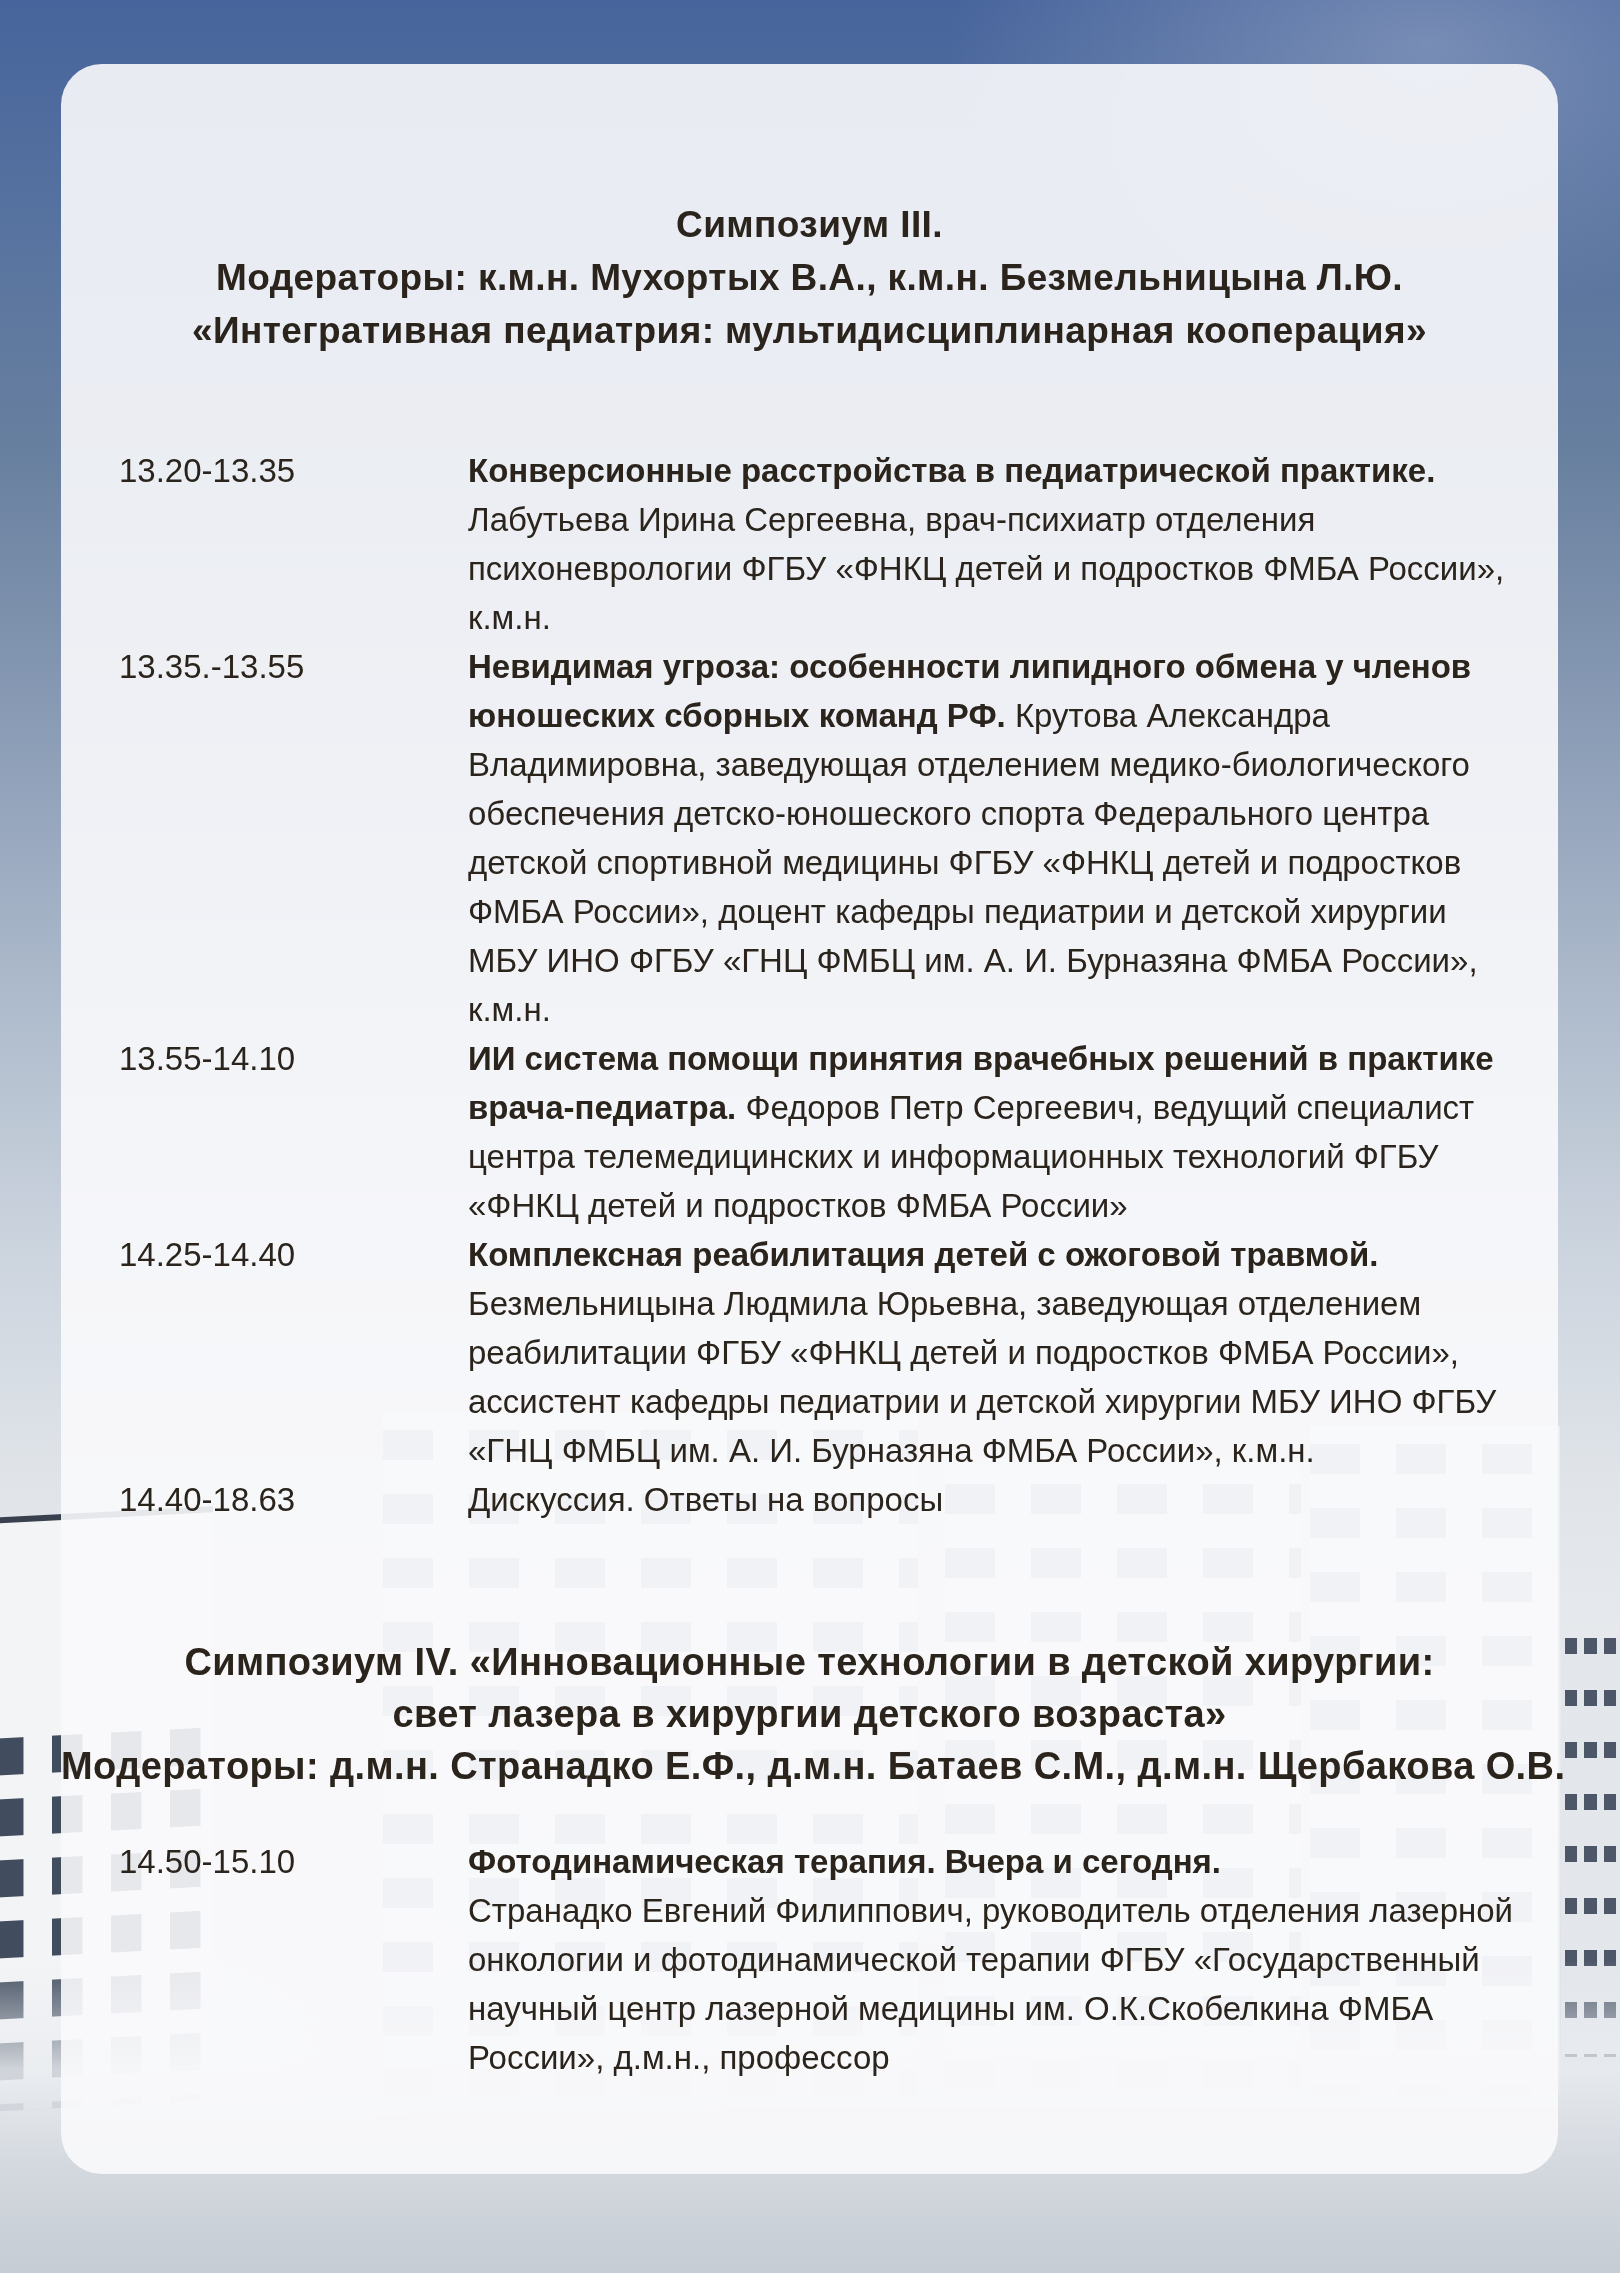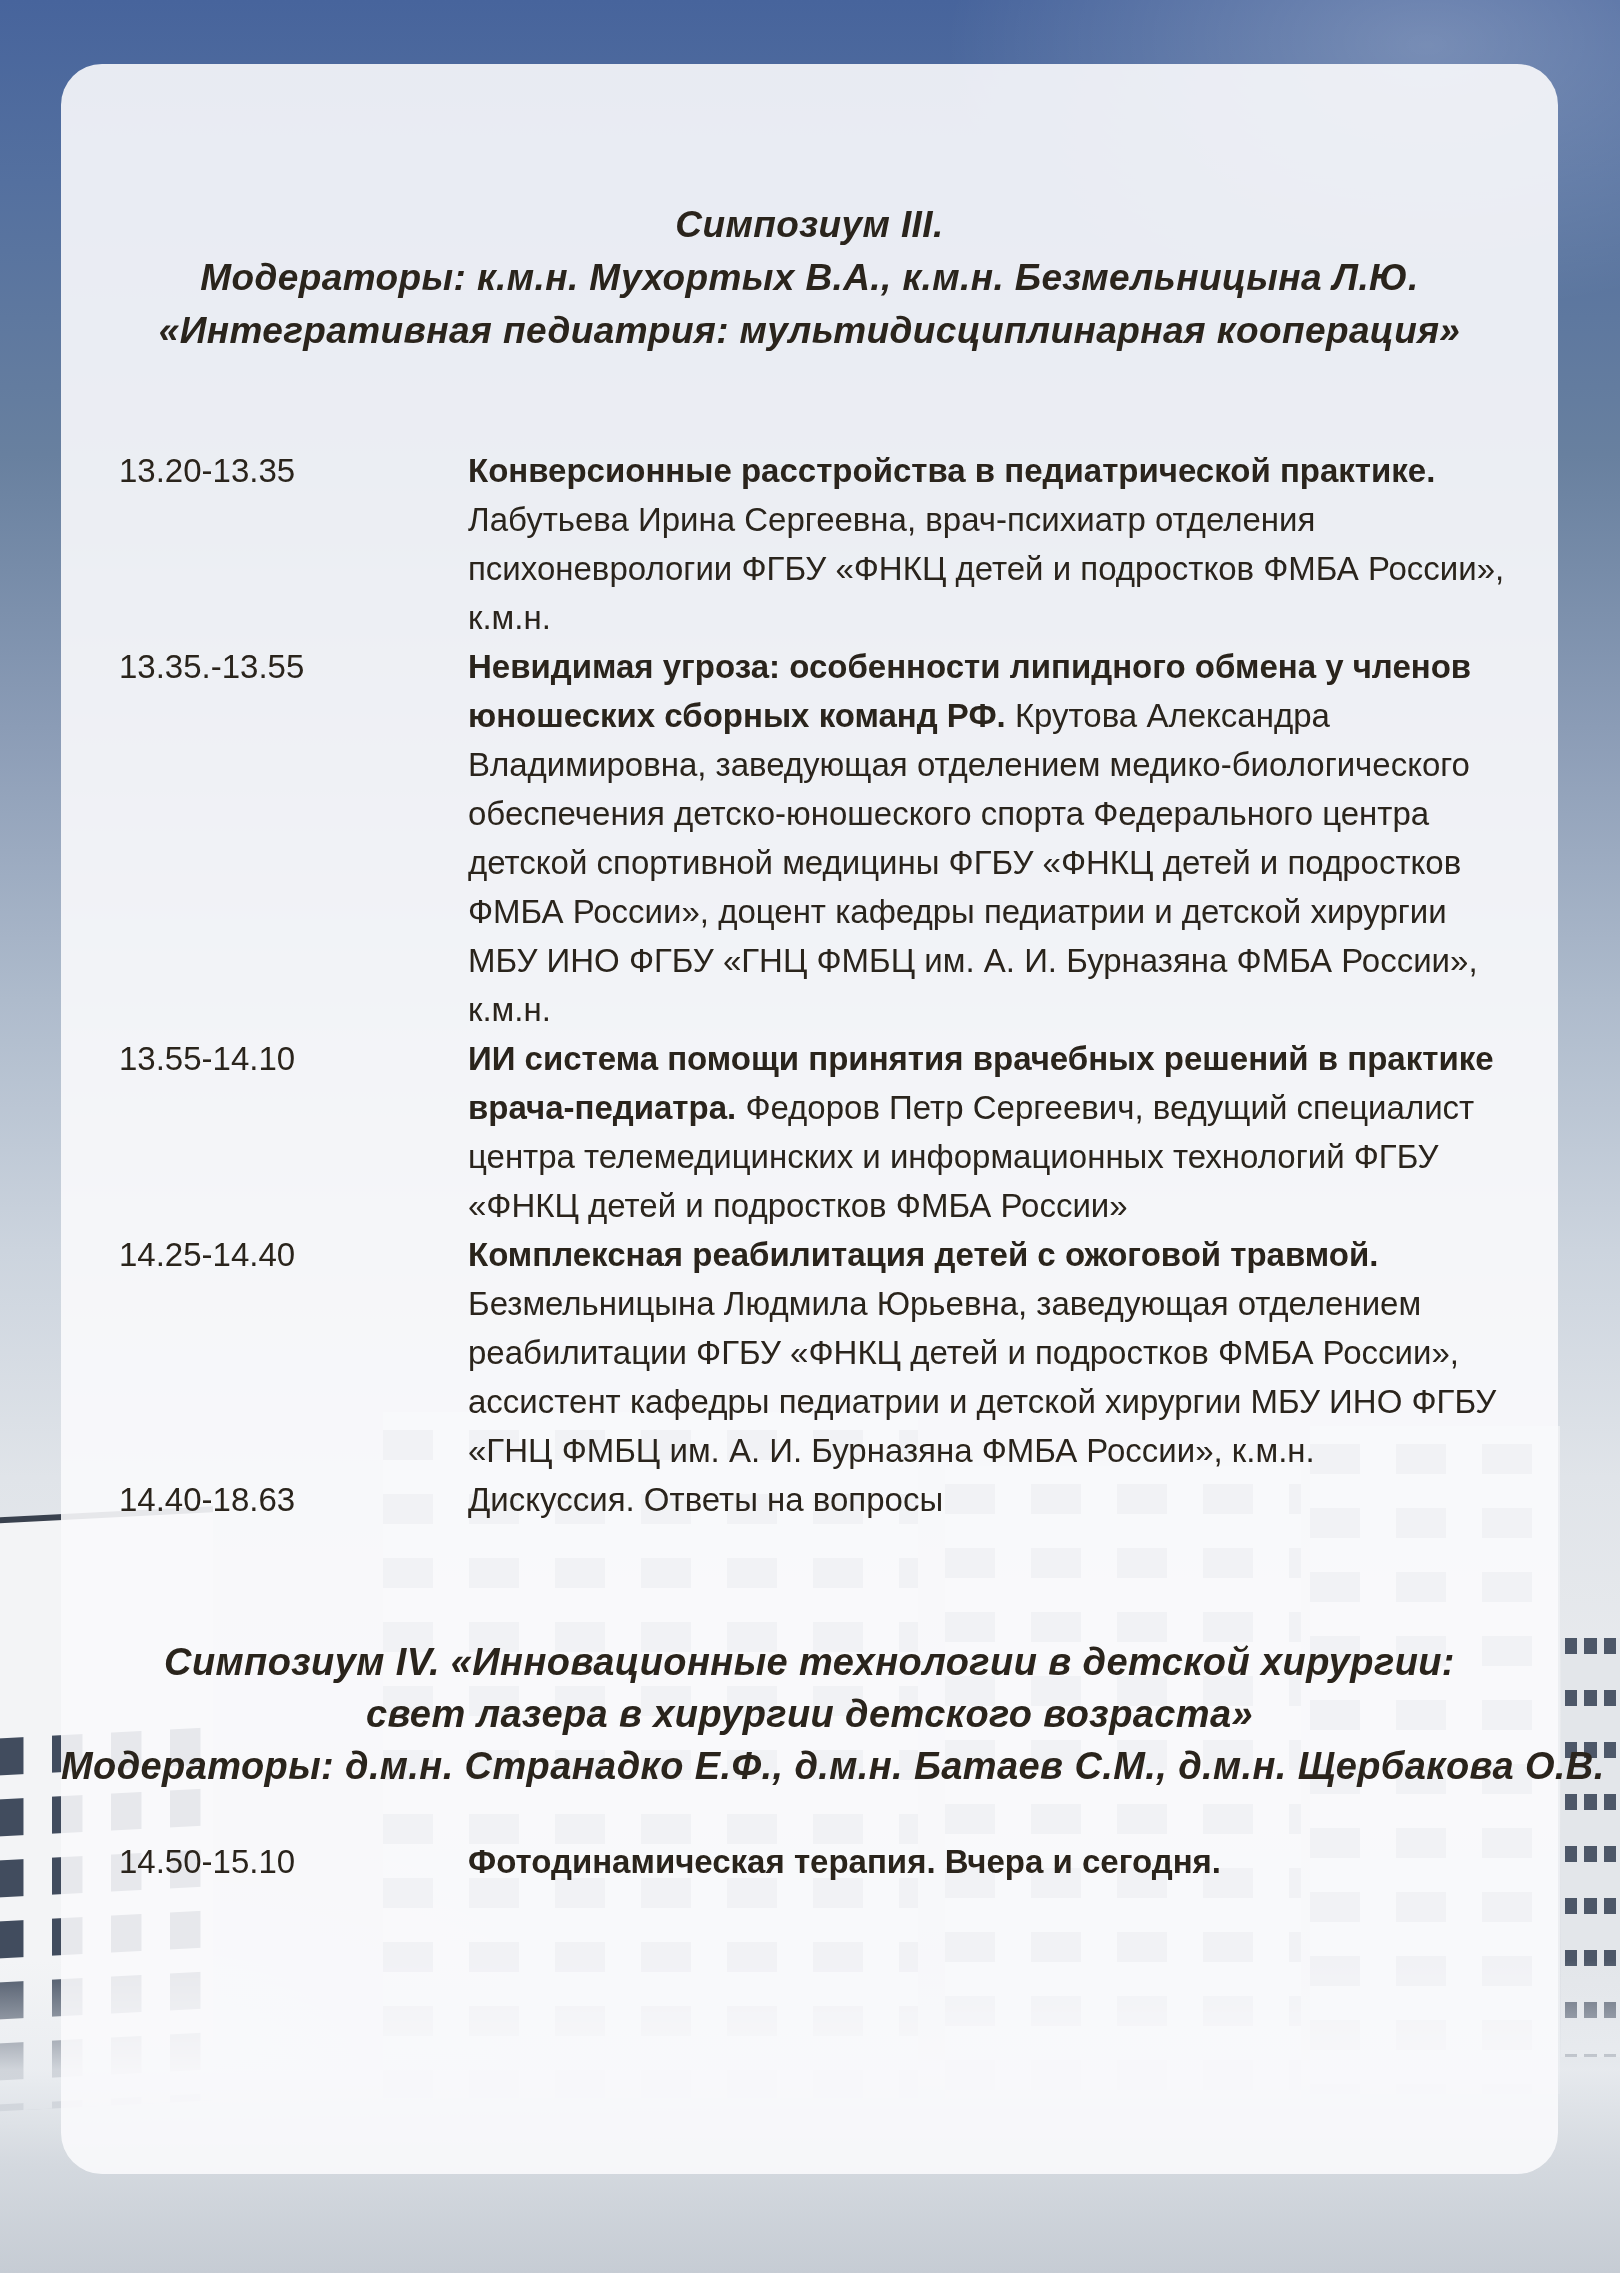--- a/index.html
+++ b/index.html
@@ -36,21 +36,21 @@
     background-size:100% 100%, 100% 52px;}
   .fog{position:absolute;left:0;top:1960px;width:100%;height:313px;
     background:linear-gradient(180deg, rgba(233,236,240,0) 0%,
       rgba(233,236,240,0.85) 35%, #d4d9df 65%, #c6ccd4 100%);}
   
   .card{position:absolute;left:61px;top:64px;width:1497px;height:2110px;
     border-radius:41px;background:rgba(249,250,252,0.90);}
   .card-inner{padding:134px 43px 0 58px;}
   .hdr{font-weight:700;text-align:center;white-space:nowrap;
        margin-left:-58px;margin-right:-43px;}
-  .hdr div{white-space:nowrap;font-style:italic;}
+  .hdr div{white-space:nowrap;}
   .h3{font-size:37px;line-height:53px;letter-spacing:0.4px;}
   .h4{font-size:38px;line-height:52px;letter-spacing:0.4px;margin-top:112px;text-align:center;}
   .sched{display:grid;grid-template-columns:349px 1fr;font-size:33px;line-height:49px;}
   .sched.first{margin-top:89px;}
   .sched.second{margin-top:45px;}
   .cell-time{font-weight:400;}
   .title{font-weight:700;}
 </style>
 </head>
 <body>
@@ -90,20 +90,20 @@
       </section>
 
       <section>
         <div class="hdr h4">
             <div>Симпозиум IV. «Инновационные технологии в детской хирургии:</div>
             <div>свет лазера в хирургии детского возраста»</div>
             <div>Модераторы: д.м.н. Странадко Е.Ф., д.м.н. Батаев С.М., д.м.н. Щербакова О.В.</div>
           </div>
         <div class="sched second">
             <div class="cell-time">14.50-15.10</div>
-            <div class="cell-body"><span class="title">Фотодинамическая терапия. Вчера и сегодня.</span><br></div>
+            <div class="cell-body"><span class="title">Фотодинамическая терапия. Вчера и сегодня.</span><br><span>Странадко Евгений Филиппович, руководитель отделения лазерной онкологии и фотодинамической терапии ФГБУ «Государственный научный центр лазерной медицины им. О.К.Скобелкина ФМБА России», д.м.н., профессор</span></div>
           </div>
       </section>
 
     </div>
   </div>
 </div>
 
 
 </body></html>

